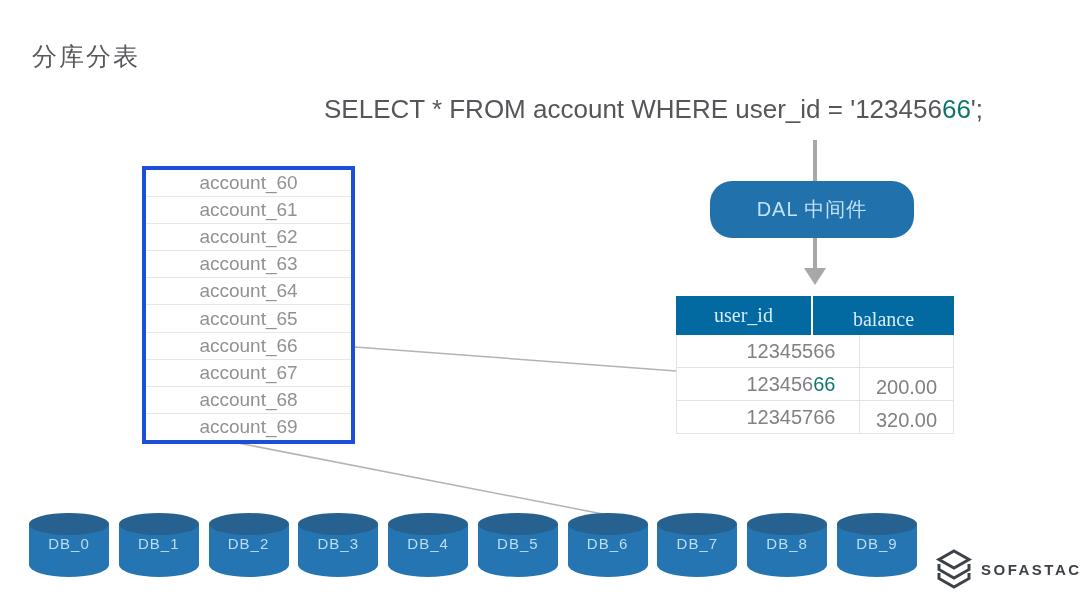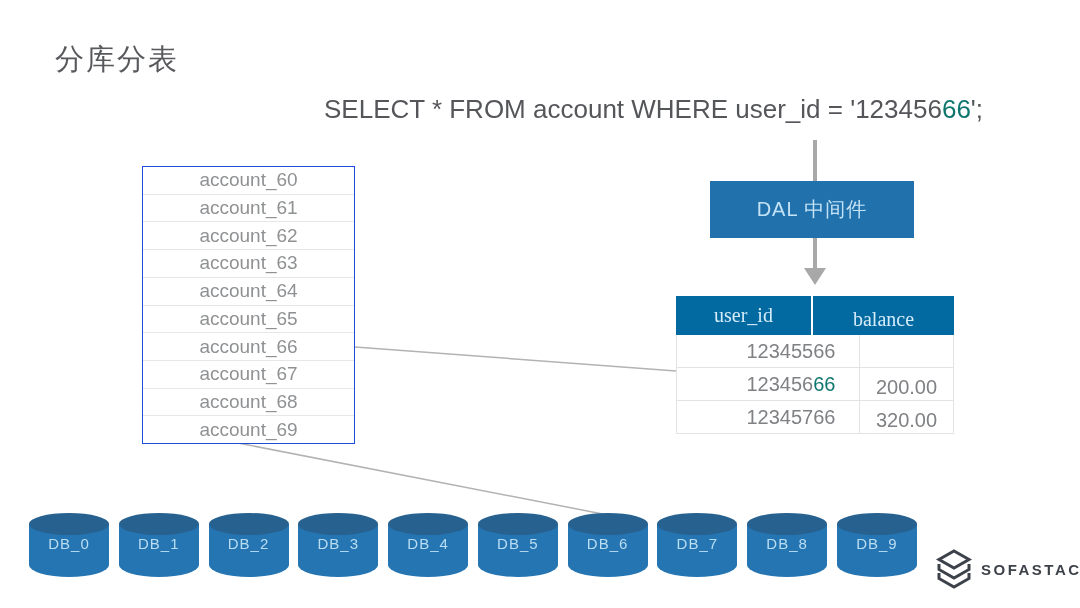--- a/index.html
+++ b/index.html
@@ -2,40 +2,40 @@
 <html><head>
 <meta charset="utf-8">
 <style>
   html,body { margin:0; padding:0; background:#ffffff; }
   .slide {
     position:relative; width:1080px; height:608px; background:#ffffff;
     overflow:hidden; font-family:"Liberation Sans", sans-serif;
   }
   .connectors { position:absolute; left:0; top:0; width:1080px; height:608px; pointer-events:none; }
 
-  .title { position:absolute; left:55px; top:40px; font-size:29px; color:#58595c; letter-spacing:2px; }
+  .title { position:absolute; left:32px; top:40px; font-size:25px; color:#58595c; letter-spacing:2px; }
 
   .sql { position:absolute; left:324px; top:94px; font-size:26px; color:#55565a; white-space:nowrap; }
   .red { color:#0f766e; }
 
   .account-list {
     position:absolute; left:142px; top:166px; width:213px; height:278px;
-    border:1px solid #1d4ed8; box-sizing:border-box; background:#ffffff;
+    border:4px solid #1d4ed8; box-sizing:border-box; background:#ffffff;
     display:flex; flex-direction:column;
   }
   .account-row {
     flex:1; display:flex; align-items:center; justify-content:center;
     font-size:19px; color:#8f9193; border-bottom:1px solid #e7e7e7;
   }
   .account-row:last-child { border-bottom:none; }
 
   .dal-box {
     position:absolute; left:710px; top:181px; width:204px; height:57px;
     background:#2171ad; color:#c3e2f5; font-size:20px;
-    display:flex; align-items:center; justify-content:center; letter-spacing:1px;
+    display:flex; align-items:center; justify-content:center; letter-spacing:1px;border-radius:22px;
   }
 
   .result-table { position:absolute; left:676px; top:296px; width:278px; box-sizing:border-box; }
   .rt-header { display:flex; height:39px; background:#0369a1; color:#d5ecfa; font-size:20px;font-family:Liberation Serif, serif; }
   .rt-header .cell-id { border-right:2px solid #ffffff; box-sizing:border-box; }
   .rt-row {
     display:flex; height:33px; font-size:20px; color:#7f8184;
     border-left:1px solid #e3e3e3; border-right:1px solid #e3e3e3; border-bottom:1px solid #e3e3e3;
     box-sizing:border-box; background:#ffffff;padding-left:46px;
   }

